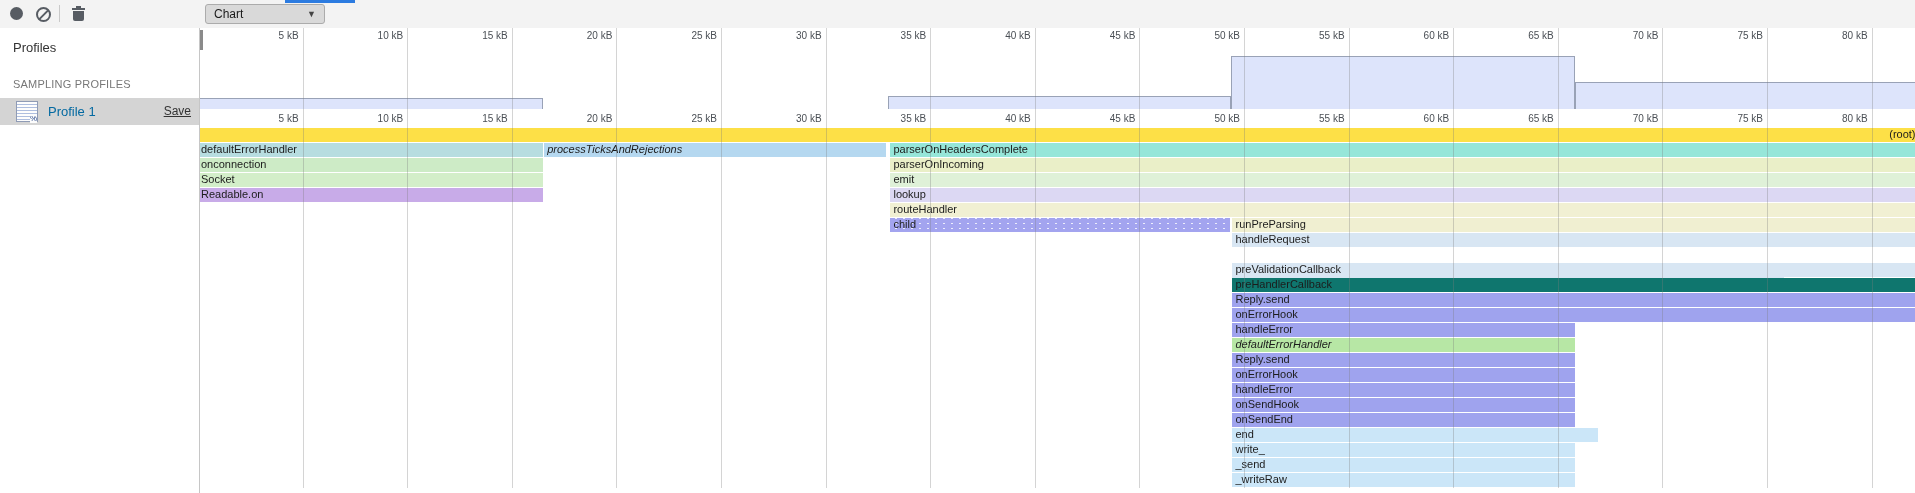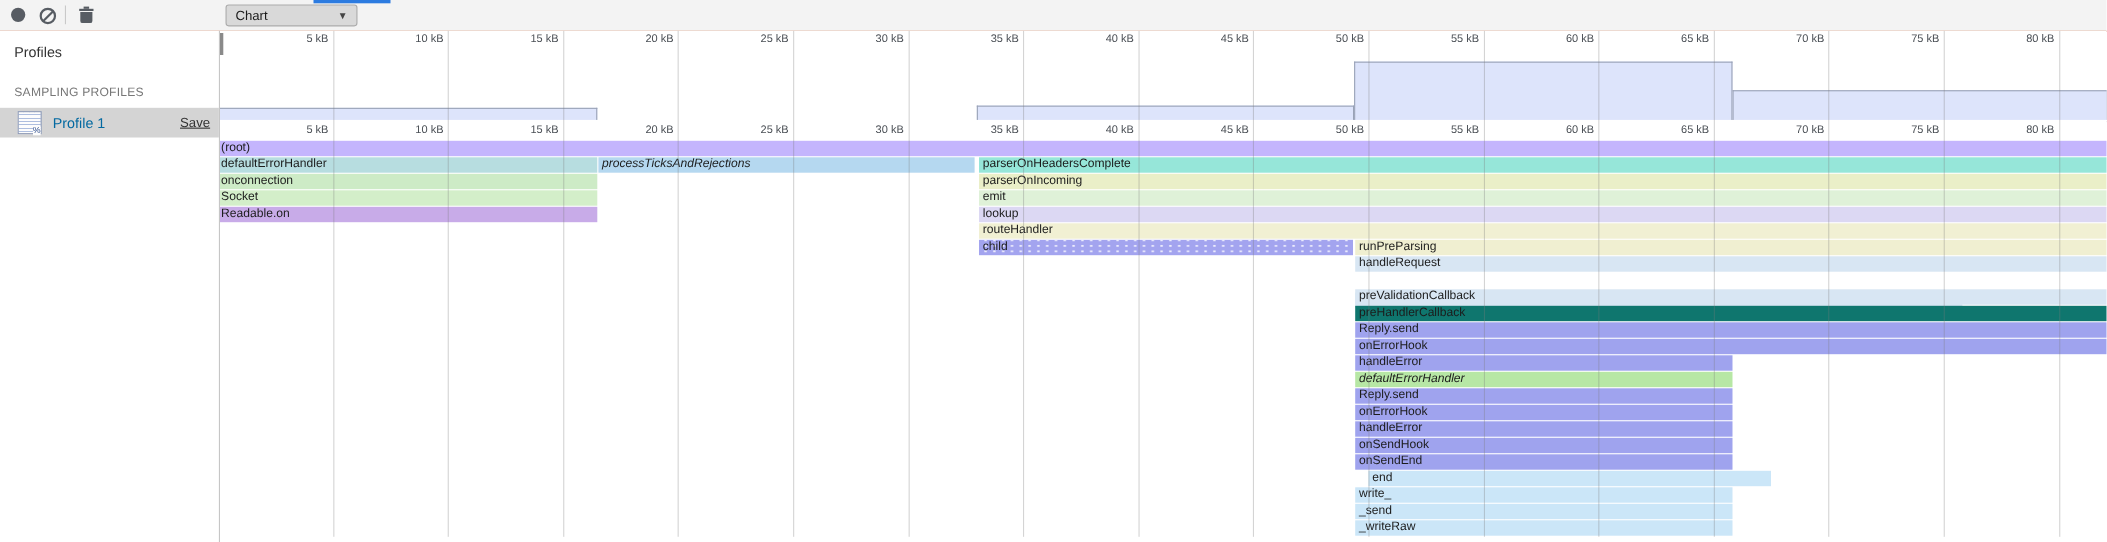--- a/index.html
+++ b/index.html
@@ -129,21 +129,21 @@
         <div class="ruler-label" style="left: 865.4px; top: 3px;">45 kB</div>
         <div class="ruler-label" style="left: 970px; top: 3px;">50 kB</div>
         <div class="ruler-label" style="left: 1074.6px; top: 3px;">55 kB</div>
         <div class="ruler-label" style="left: 1179.2px; top: 3px;">60 kB</div>
         <div class="ruler-label" style="left: 1283.8px; top: 3px;">65 kB</div>
         <div class="ruler-label" style="left: 1388.4px; top: 3px;">70 kB</div>
         <div class="ruler-label" style="left: 1493px; top: 3px;">75 kB</div>
         <div class="ruler-label" style="left: 1597.6px; top: 3px;">80 kB</div>
       </div>
     <div class="flame-rows">
-        <div class="bar" style="left: -2px; width: 1717.53px; top: 0px; background-color: #c4b5fd;"><span>(root)</span></div>
+        <div class="bar" style="left: -2px; width: 1717.53px; top: 0px; background-color: #fde047; text-align: right;"><span>(root)</span></div>
         <div class="bar" style="left: -2px; width: 345.18px; top: 15px; background-color: rgb(183, 221, 224);"><span>defaultErrorHandler</span></div>
         <div class="bar" style="left: 344.226px; width: 342.042px; top: 15px; background-color: rgb(181, 216, 240); font-style: italic;"><span>processTicksAndRejections</span></div>
         <div class="bar" style="left: 690.452px; width: 1025.08px; top: 15px; background-color: rgb(150, 230, 217);"><span>parserOnHeadersComplete</span></div>
         <div class="bar" style="left: -2px; width: 345.18px; top: 30px; background-color: rgb(205, 235, 198);"><span>onconnection</span></div>
         <div class="bar" style="left: 690.452px; width: 1025.08px; top: 30px; background-color: rgb(234, 239, 200);"><span>parserOnIncoming</span></div>
         <div class="bar" style="left: -2px; width: 345.18px; top: 45px; background-color: rgb(211, 238, 201);"><span>Socket</span></div>
         <div class="bar" style="left: 690.452px; width: 1025.08px; top: 45px; background-color: rgb(223, 241, 216);"><span>emit</span></div>
         <div class="bar" style="left: -2px; width: 345.18px; top: 60px; background-color: rgb(200, 171, 232);"><span>Readable.on</span></div>
         <div class="bar" style="left: 690.452px; width: 1025.08px; top: 60px; background-color: rgb(220, 216, 243);"><span>lookup</span></div>
         <div class="bar" style="left: 690.452px; width: 1025.08px; top: 75px; background-color: rgb(241, 240, 211);"><span>routeHandler</span></div>
@@ -155,21 +155,21 @@
         <div class="bar" style="left: 1032.49px; width: 683.038px; top: 150px; background-color: #0f766e;"><span>preHandlerCallback</span></div>
         <div class="bar" style="left: 1032.49px; width: 683.038px; top: 165px; background-color: rgb(159, 163, 238);"><span>Reply.send</span></div>
         <div class="bar" style="left: 1032.49px; width: 683.038px; top: 180px; background-color: rgb(159, 163, 238);"><span>onErrorHook</span></div>
         <div class="bar" style="left: 1032.49px; width: 342.042px; top: 195px; background-color: rgb(159, 163, 238);"><span>handleError</span></div>
         <div class="bar" style="left: 1032.49px; width: 342.042px; top: 210px; background-color: rgb(183, 231, 165); font-style: italic;"><span>defaultErrorHandler</span></div>
         <div class="bar" style="left: 1032.49px; width: 342.042px; top: 225px; background-color: rgb(159, 163, 238);"><span>Reply.send</span></div>
         <div class="bar" style="left: 1032.49px; width: 342.042px; top: 240px; background-color: rgb(159, 163, 238);"><span>onErrorHook</span></div>
         <div class="bar" style="left: 1032.49px; width: 342.042px; top: 255px; background-color: rgb(159, 163, 238);"><span>handleError</span></div>
         <div class="bar" style="left: 1032.49px; width: 342.042px; top: 270px; background-color: rgb(159, 163, 238);"><span>onSendHook</span></div>
         <div class="bar" style="left: 1032.49px; width: 342.042px; top: 285px; background-color: rgb(159, 163, 238);"><span>onSendEnd</span></div>
-        <div class="bar" style="left: 1032.49px; width: 366px; top: 300px; background-color: rgb(203, 230, 248); margin-left: 12px;"><span>end</span></div>
+        <div class="bar" style="left: 1032.49px; width: 366px; top: 300px; background-color: rgb(203, 230, 248);"><span>end</span></div>
         <div class="bar" style="left: 1032.49px; width: 342.042px; top: 315px; background-color: rgb(203, 230, 248);"><span>write_</span></div>
         <div class="bar" style="left: 1032.49px; width: 342.042px; top: 330px; background-color: rgb(203, 230, 248);"><span>_send</span></div>
         <div class="bar" style="left: 1032.49px; width: 342.042px; top: 345px; background-color: rgb(203, 230, 248);"><span>_writeRaw</span></div>
       </div>
   <div class="gridline" style="left: 102.6px;"></div>
       <div class="gridline" style="left: 207.2px;"></div>
       <div class="gridline" style="left: 311.8px;"></div>
       <div class="gridline" style="left: 416.4px;"></div>
       <div class="gridline" style="left: 521px;"></div>
       <div class="gridline" style="left: 625.6px;"></div>

